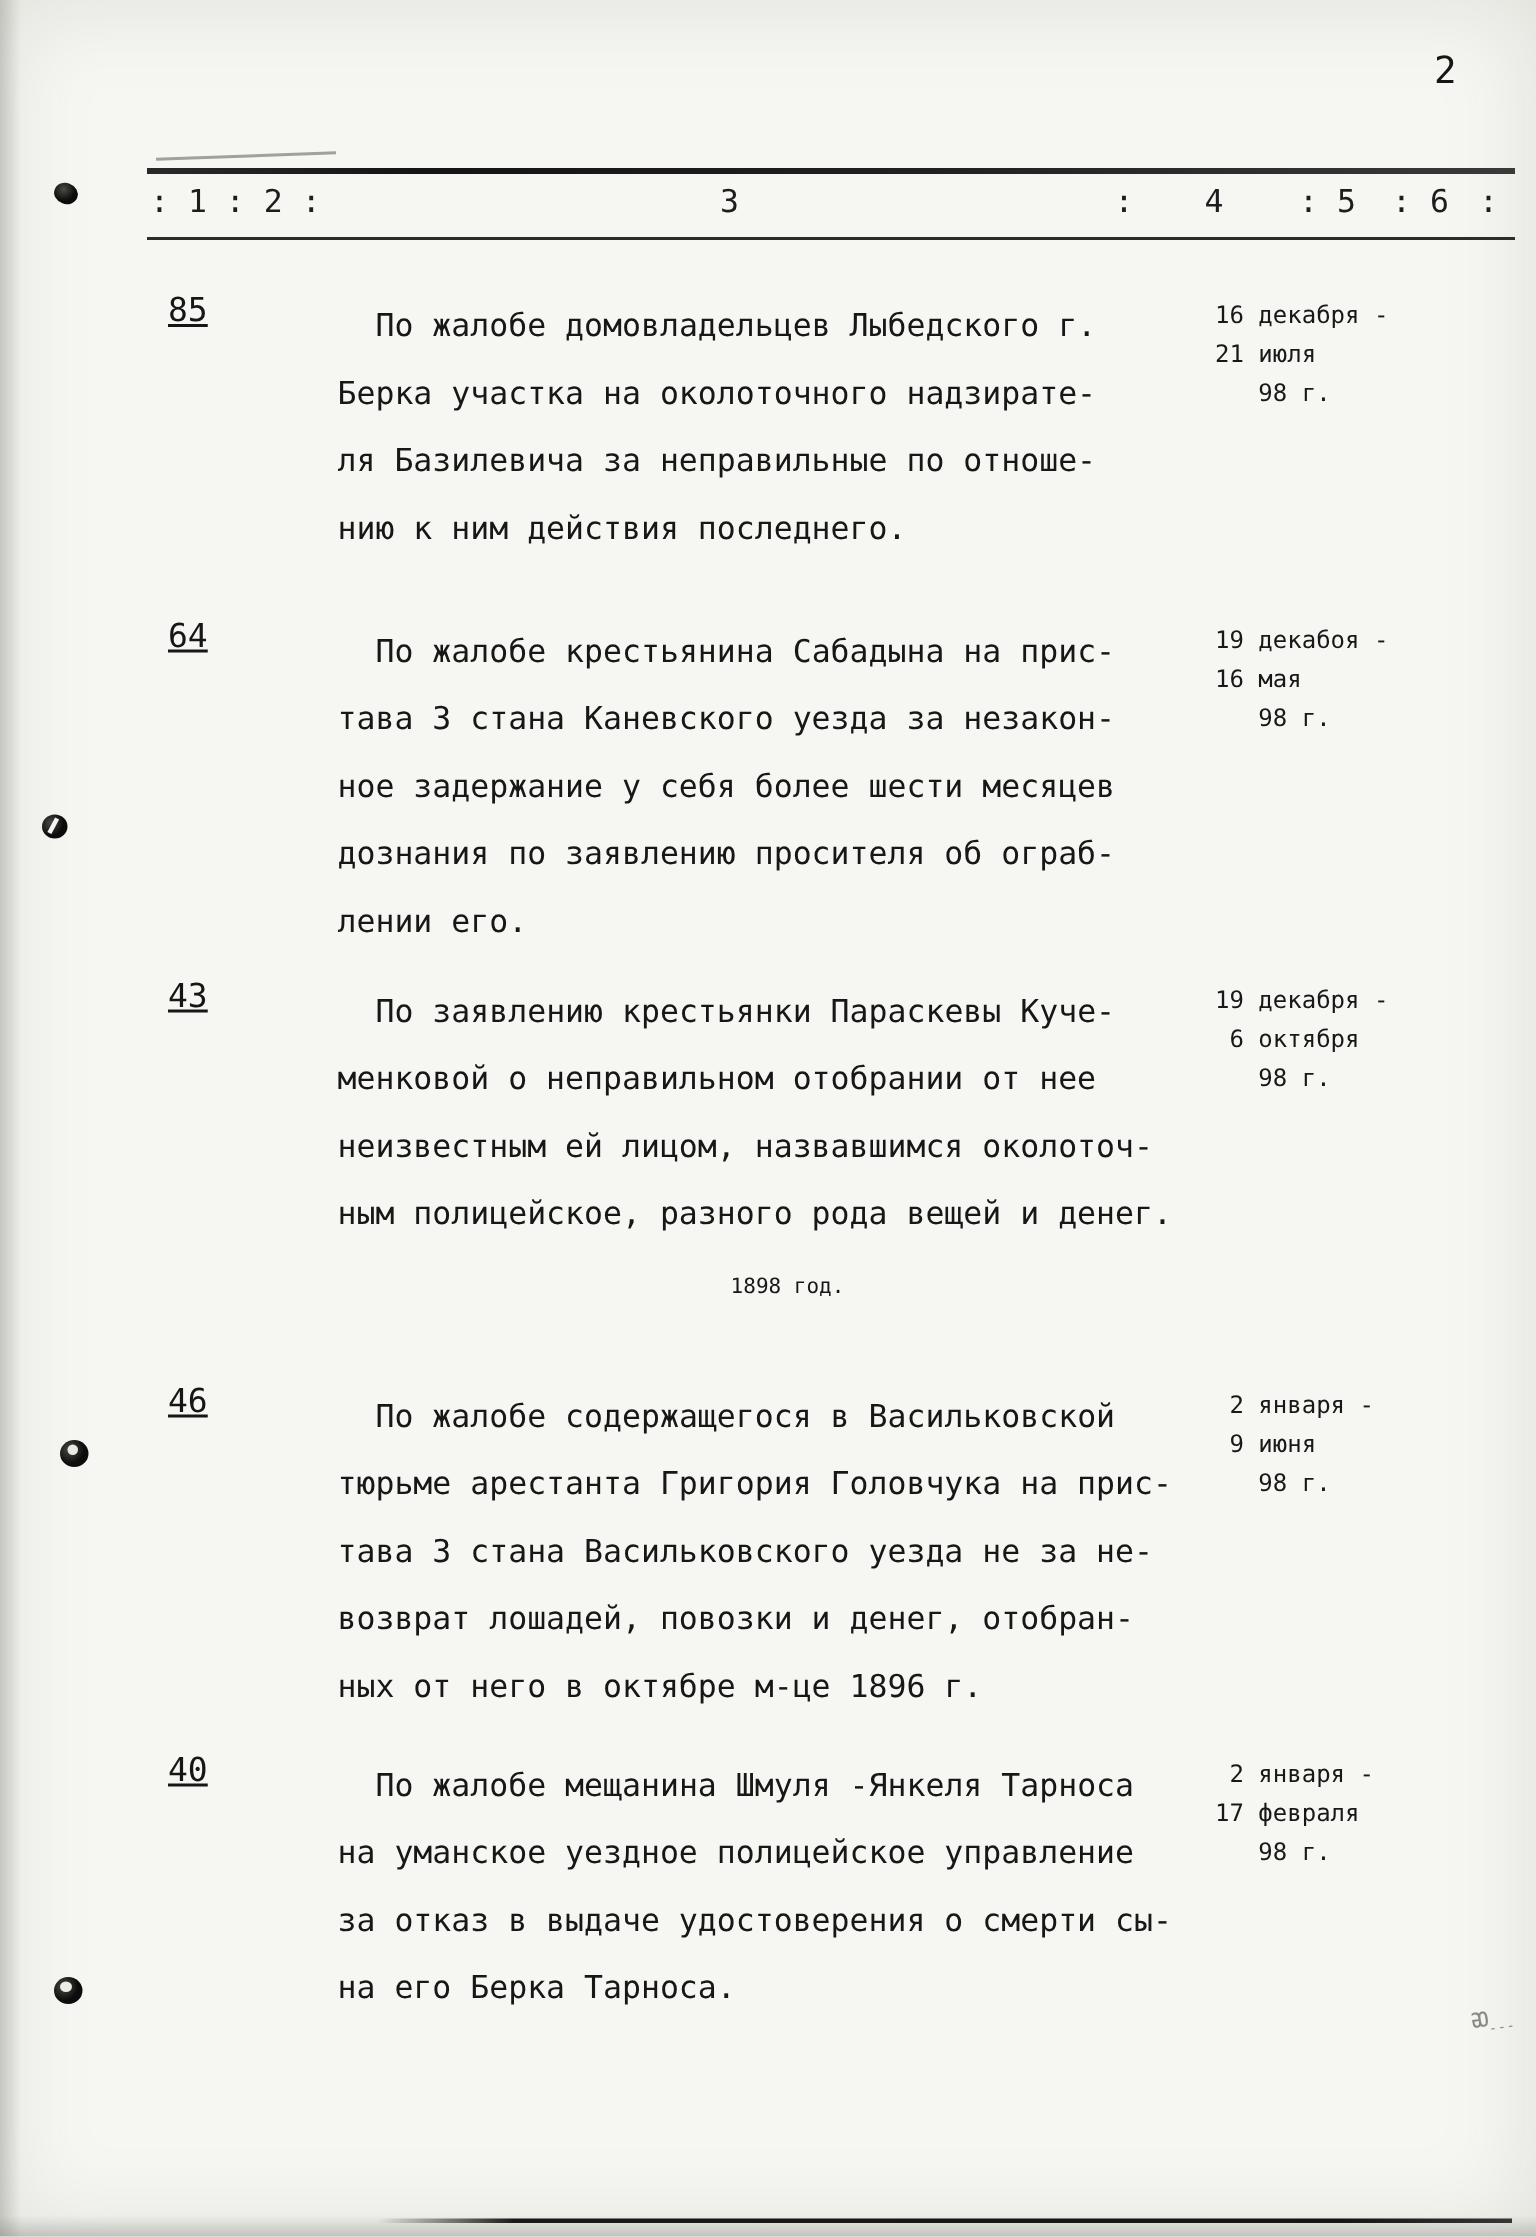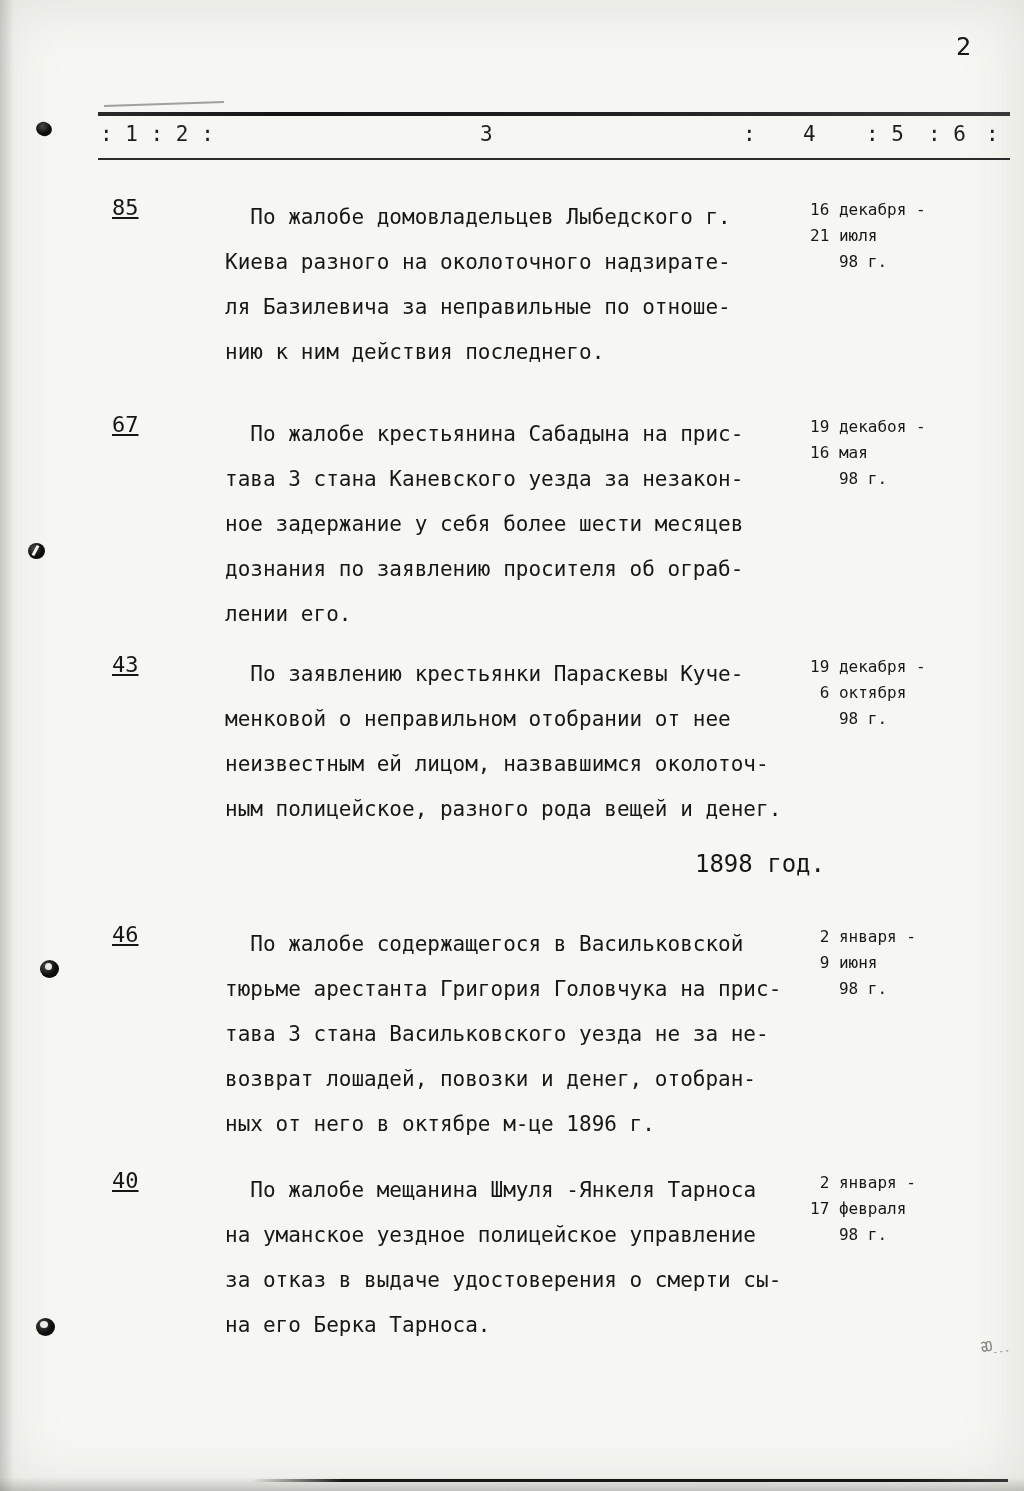--- a/index.html
+++ b/index.html
@@ -102,22 +102,22 @@
   .entry-85 { top: 195px; }
   .entry-87 { top: 412px; }
   .entry-88 { top: 652px; }
   .entry-89 { top: 922px; }
   .entry-90 { top: 1168px; }
   .year-heading {
     position: absolute;
     top: 850px;
     left: 225px;
     width: 600px;
-    text-align: right;
-    font-size: 24px;
+    text-align: center;
+    font-size: 14px;
     color: #171717;
   }
   
   .ink {
     position: absolute;
     background: radial-gradient(circle at 35% 35%, #4a4a46 0%, #0c0c0c 55%, #0c0c0c 100%);
     border-radius: 50%;
   }
   .ink-1 { left: 36px; top: 122px; width: 16px; height: 14px; transform: rotate(20deg); }
   .ink-2 { left: 28px; top: 543px; width: 17px; height: 16px; }
@@ -194,30 +194,30 @@
     <span class="hc hc4">: 5</span>
     <span class="hc hc5">: 6</span>
     <span class="hc hc6">:</span>
   </div>
 
   <div class="rule-bottom"></div>
 
   <div class="entry entry-85">
     <div class="num">85</div>
     <div class="txt">  По жалобе домовладельцев Лыбедского г.
-Киева разного на околоточного надзирате-
+Берка участка на околоточного надзирате-
 ля Базилевича за неправильные по отноше-
 нию к ним действия последнего.</div>
     <div class="dates">16 декабря -
 21 июля
    98 г.</div>
   </div>
 
   <div class="entry entry-87">
-    <div class="num">67</div>
+    <div class="num">64</div>
     <div class="txt">  По жалобе крестьянина Сабадына на прис-
 тава 3 стана Каневского уезда за незакон-
 ное задержание у себя более шести месяцев
 дознания по заявлению просителя об ограб-
 лении его.</div>
     <div class="dates">19 декабоя -
 16 мая
    98 г.</div>
   </div>
 

